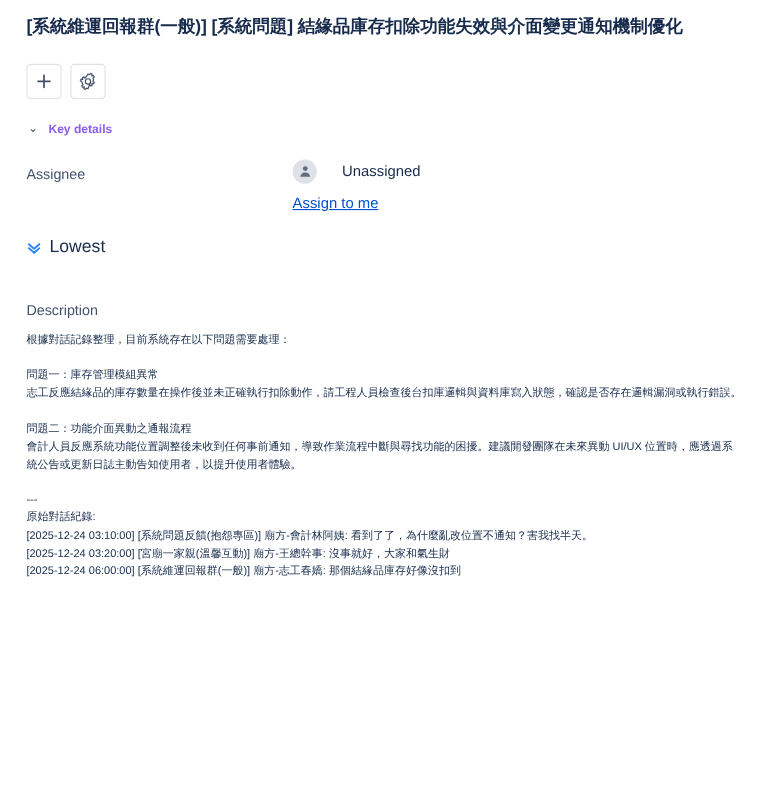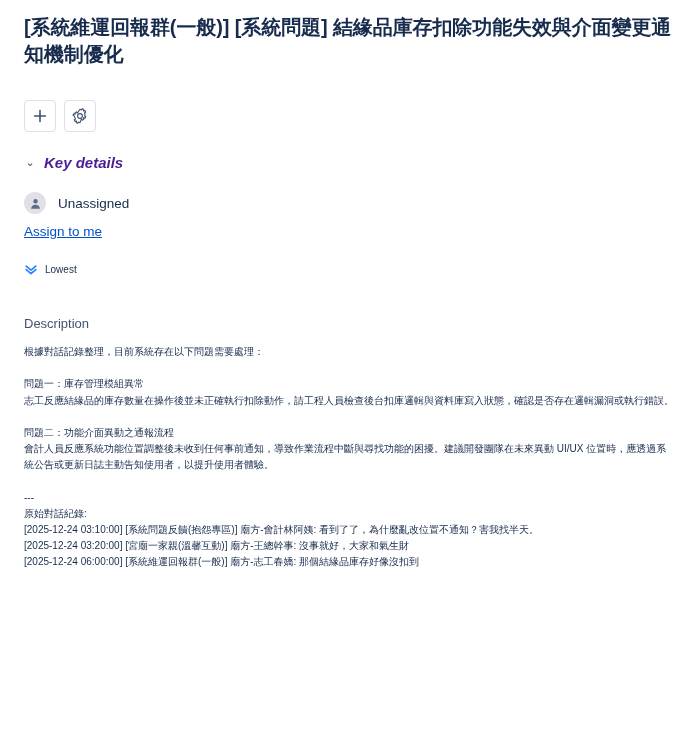--- a/index.html
+++ b/index.html
@@ -13,26 +13,26 @@
     height: 733px;
     font-family: "Liberation Sans", sans-serif;
     color: #172b4d;
     overflow: hidden;
   }
   .page {
     padding: 14px 24px 0 24px;
     width: 698px;
   }
   .issue-title {
-    font-size: 20px;
+    font-size: 16px;
     font-weight: bold;
     line-height: 1.35;
     letter-spacing: -0.1px;
     color: #172b4d;
-    margin: 0 0 32px 0;
+    margin: 0 0 22px 0;
     max-width: 650px;
   }
   .action-row {
     display: flex;
     gap: 8px;
     margin-bottom: 22px;
   }
   .icon-btn {
     width: 32px;
     height: 32px;
@@ -55,45 +55,44 @@
   .chevron {
     color: #42526e;
     font-size: 11px;
     line-height: 1;
     width: 12px;
     display: flex;
     justify-content: center;
     cursor: pointer;
   }
   .section-title {
-    font-size: 15px;
+    font-size: 11px;
     font-weight: bold;
-    color: #4c1d95;
-    font-style: italic;
+    color: #8b5cf6;
   }
 
   .field-row {
     display: flex;
     align-items: flex-start;
     margin-bottom: 16px;
   }
   .field-label {
     width: 242px;
     flex: 0 0 242px;
     font-size: 13px;
     color: #42526e;
     padding-top: 9px;
   }
   .field-value {
     flex: 1;
   }
   .assignee-line {
     display: flex;
     align-items: center;
-    gap: 12px;
+    gap: 23px;
     min-height: 28px;
   }
   .avatar {
     width: 22px;
     height: 22px;
     border-radius: 50%;
     background: #dfe1e6;
     display: flex;
     align-items: center;
     justify-content: center;
@@ -120,21 +119,21 @@
     padding-top: 6px;
   }
   .priority-icon {
     color: #2684ff;
     font-size: 14px;
     line-height: 1;
     display: flex;
     align-items: center;
   }
   .priority-text {
-    font-size: 10px;
+    font-size: 16px;
     color: #172b4d;
   }
 
   .desc-label {
     font-size: 13px;
     color: #42526e;
     margin-top: 40px;
     margin-bottom: 13px;
   }
   .desc-body {
@@ -166,20 +165,21 @@
       </svg>
     </div>
   </div>
 
   <div class="section-header">
     <span class="chevron">⌄</span>
     <span class="section-title">Key details</span>
   </div>
 
   <div class="field-row">
+    <div class="field-label">Assignee</div>
     <div class="field-value">
       <div class="assignee-line">
         <span class="avatar">
           <svg width="13" height="13" viewBox="0 0 16 16" aria-hidden="true">
             <circle cx="8" cy="5.2" r="2.7" fill="#5e6c84"></circle>
             <path d="M2.6 14.5c0-3 2.4-5 5.4-5s5.4 2 5.4 5z" fill="#5e6c84"></path>
           </svg>
         </span>
         <span class="assignee-name">Unassigned</span>
       </div>

